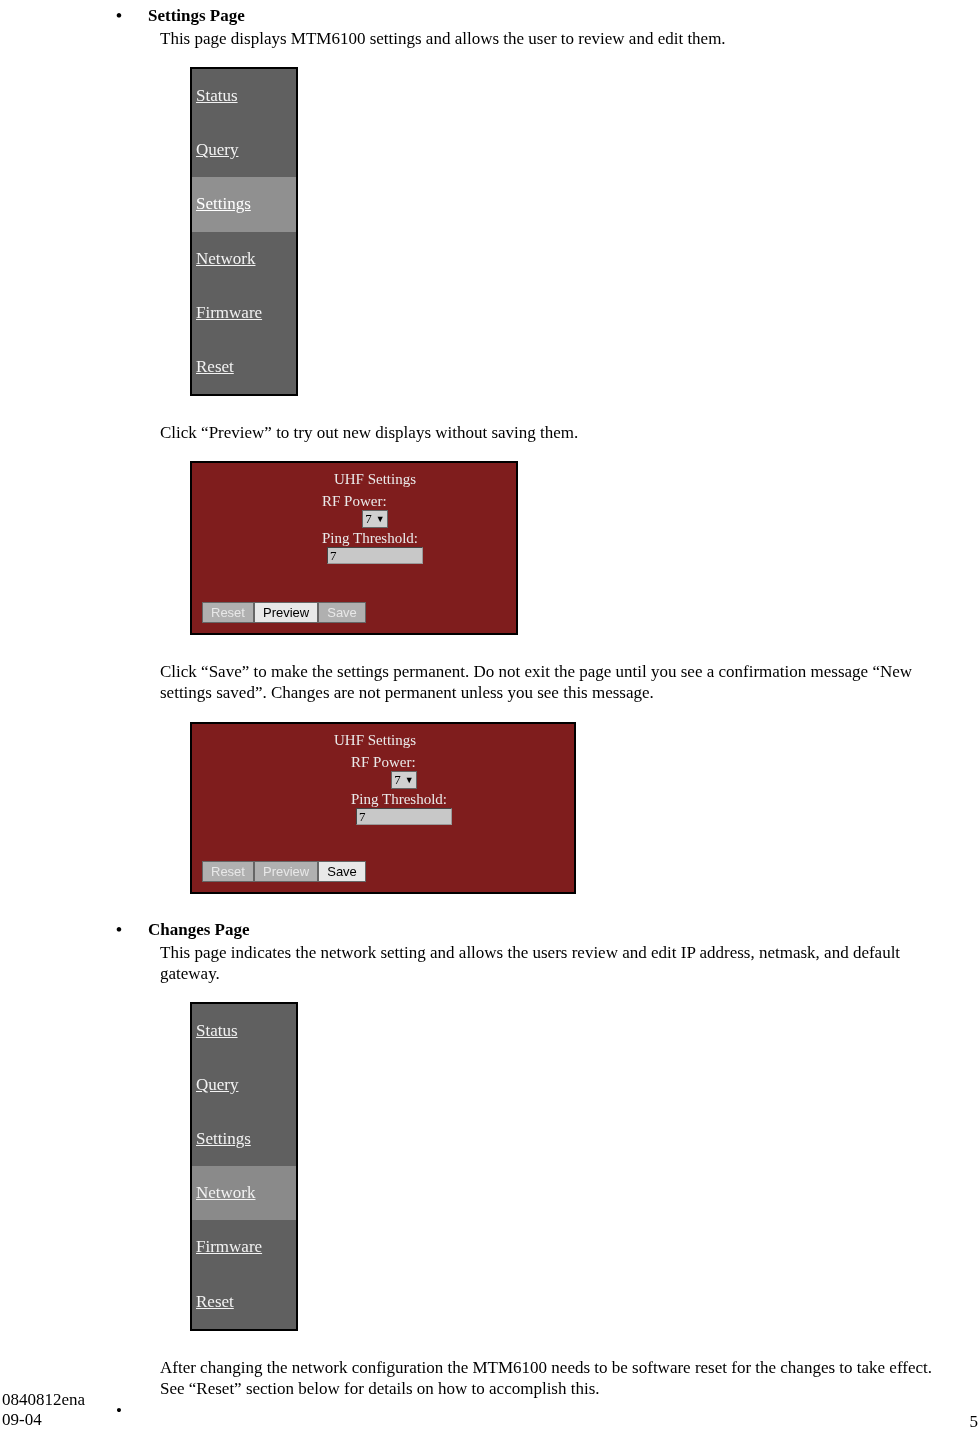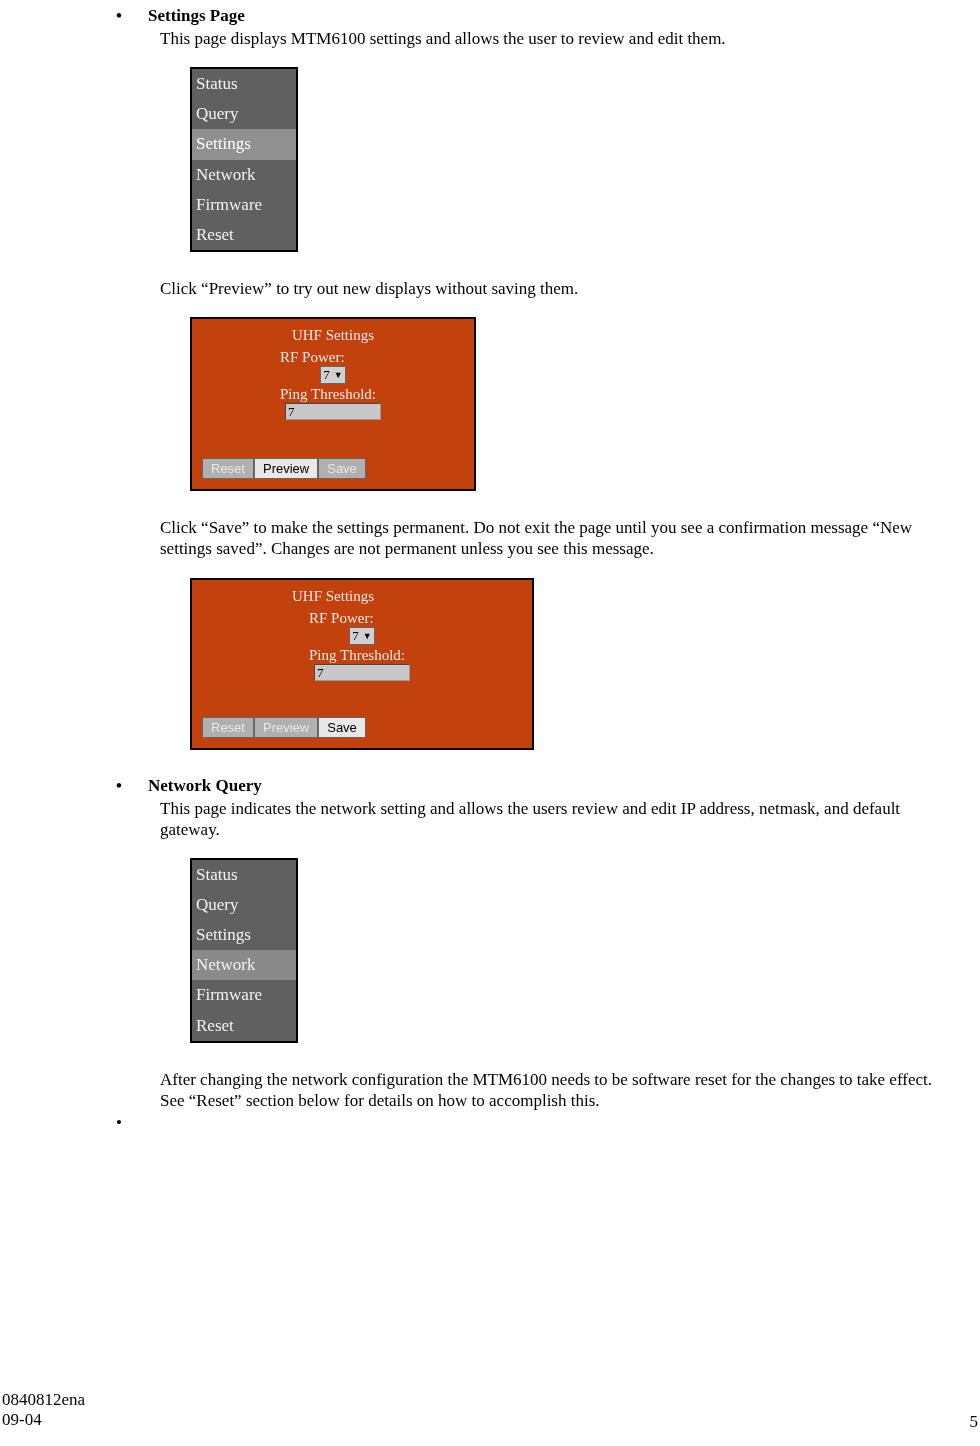--- a/index.html
+++ b/index.html
@@ -38,42 +38,44 @@
       margin-left: 74px;
       margin-bottom: 26px;
       width: 104px;
       border: 2px solid black;
       background: #606060;
       font-family: Georgia, "Times New Roman", serif;
       font-size: 17px;
     }
     .menu-item {
       color: #f2f2f2;
-      padding: 4px 4px;
+      text-decoration: underline;
+      padding: 16px 4px;
       line-height: 1.3;
       cursor: pointer;
     }
     .menu-item.selected {
       background: #909090;
       color: #ffffff;
     }
     .menu-network .menu-item.nselected {
       background: #8a8a8a;
     }
     .uhf-figure {
       margin-left: 74px;
       margin-bottom: 26px;
       border: 2px solid black;
-      background: #c2410c;
+      background: #7f1d1d;
       width: 282px;
       height: 158px;
       position: relative;
       font-family: Georgia, "Times New Roman", serif;
       color: #eaeaea;
       font-size: 15px;
+      padding-left: 42px;
     }
     .uhf-title {
       text-align: center;
       padding-top: 8px;
       padding-bottom: 4px;
     }
     .uhf-row {
       display: flex;
       padding: 1px 10px;
       align-items: center;
@@ -196,21 +198,21 @@
       <span class="uhf-textfield">7</span>
     </div>
     <div class="uhf-buttons">
       <div class="uhf-btn">Reset</div>
       <div class="uhf-btn">Preview</div>
       <div class="uhf-btn active">Save</div>
     </div>
   </div>
 
   <div class="bullet-heading">
-    <span class="bullet">•</span><span class="heading-text">Network Query</span>
+    <span class="bullet">•</span><span class="heading-text">Changes Page</span>
   </div>
   <div class="body-text">This page indicates the network setting and allows the users review and edit IP address, netmask, and default gateway.</div>
 
   <div class="menu-figure menu-network">
     <div class="menu-item">Status</div>
     <div class="menu-item">Query</div>
     <div class="menu-item">Settings</div>
     <div class="menu-item nselected">Network</div>
     <div class="menu-item">Firmware</div>
     <div class="menu-item">Reset</div>

